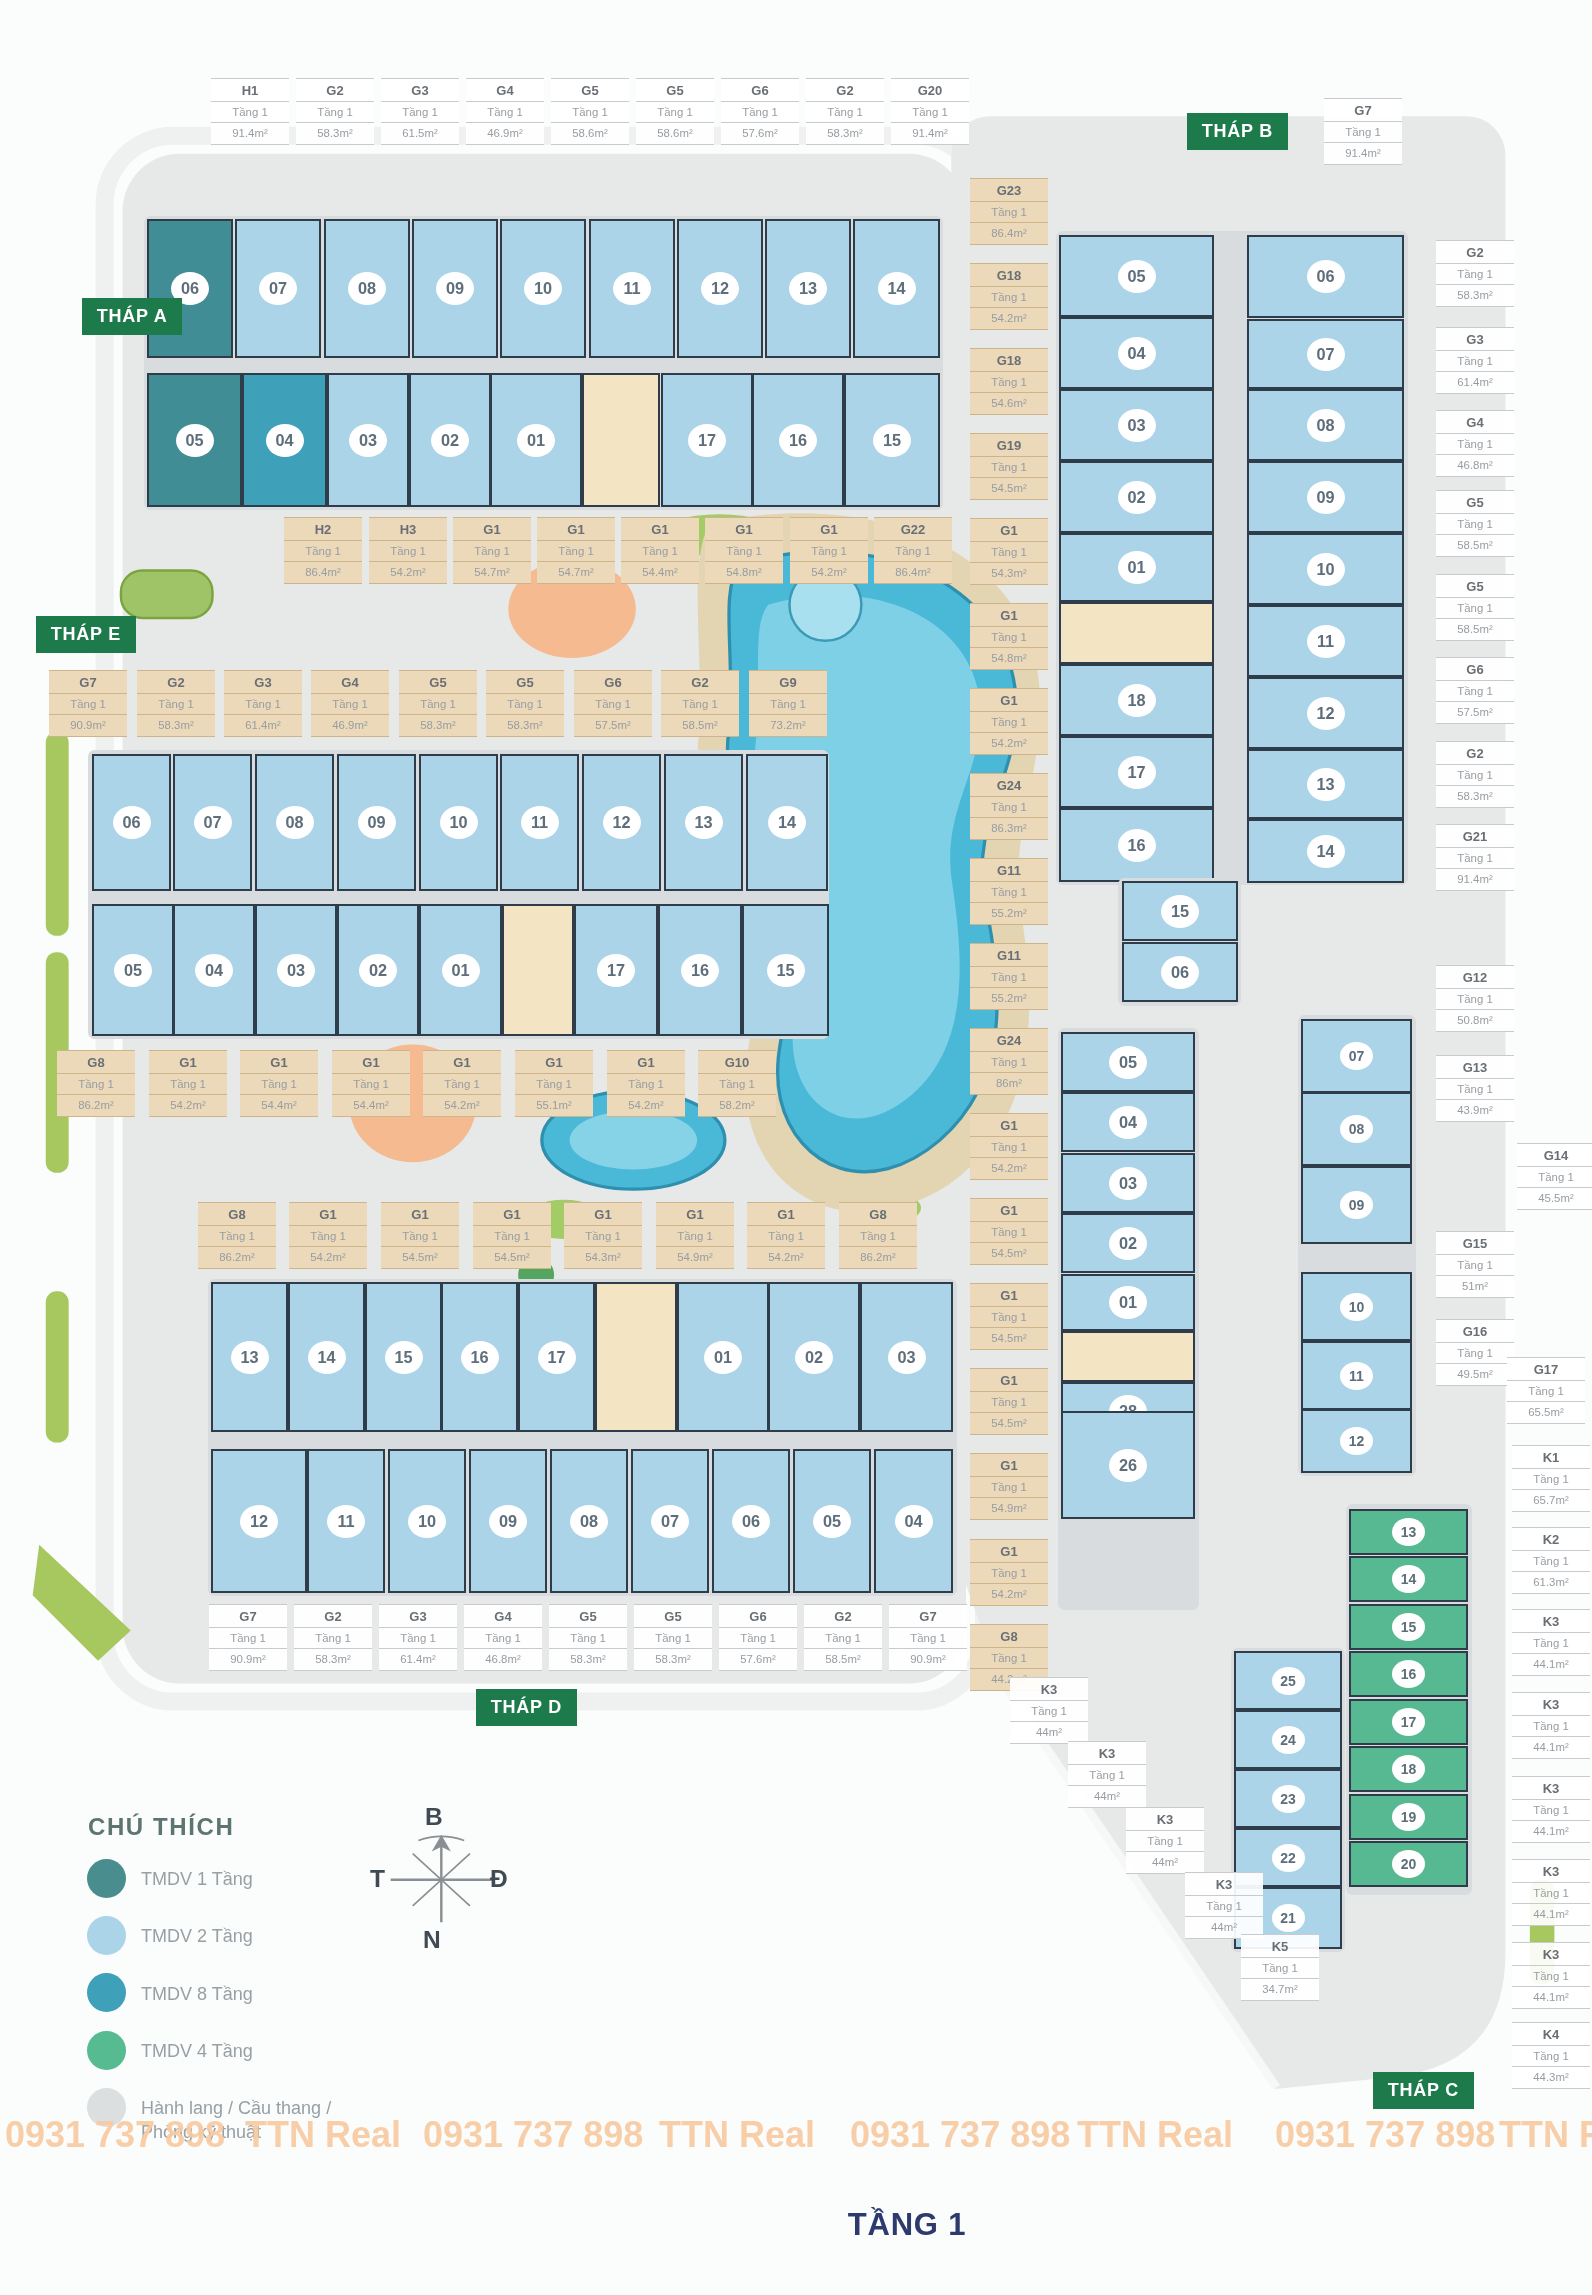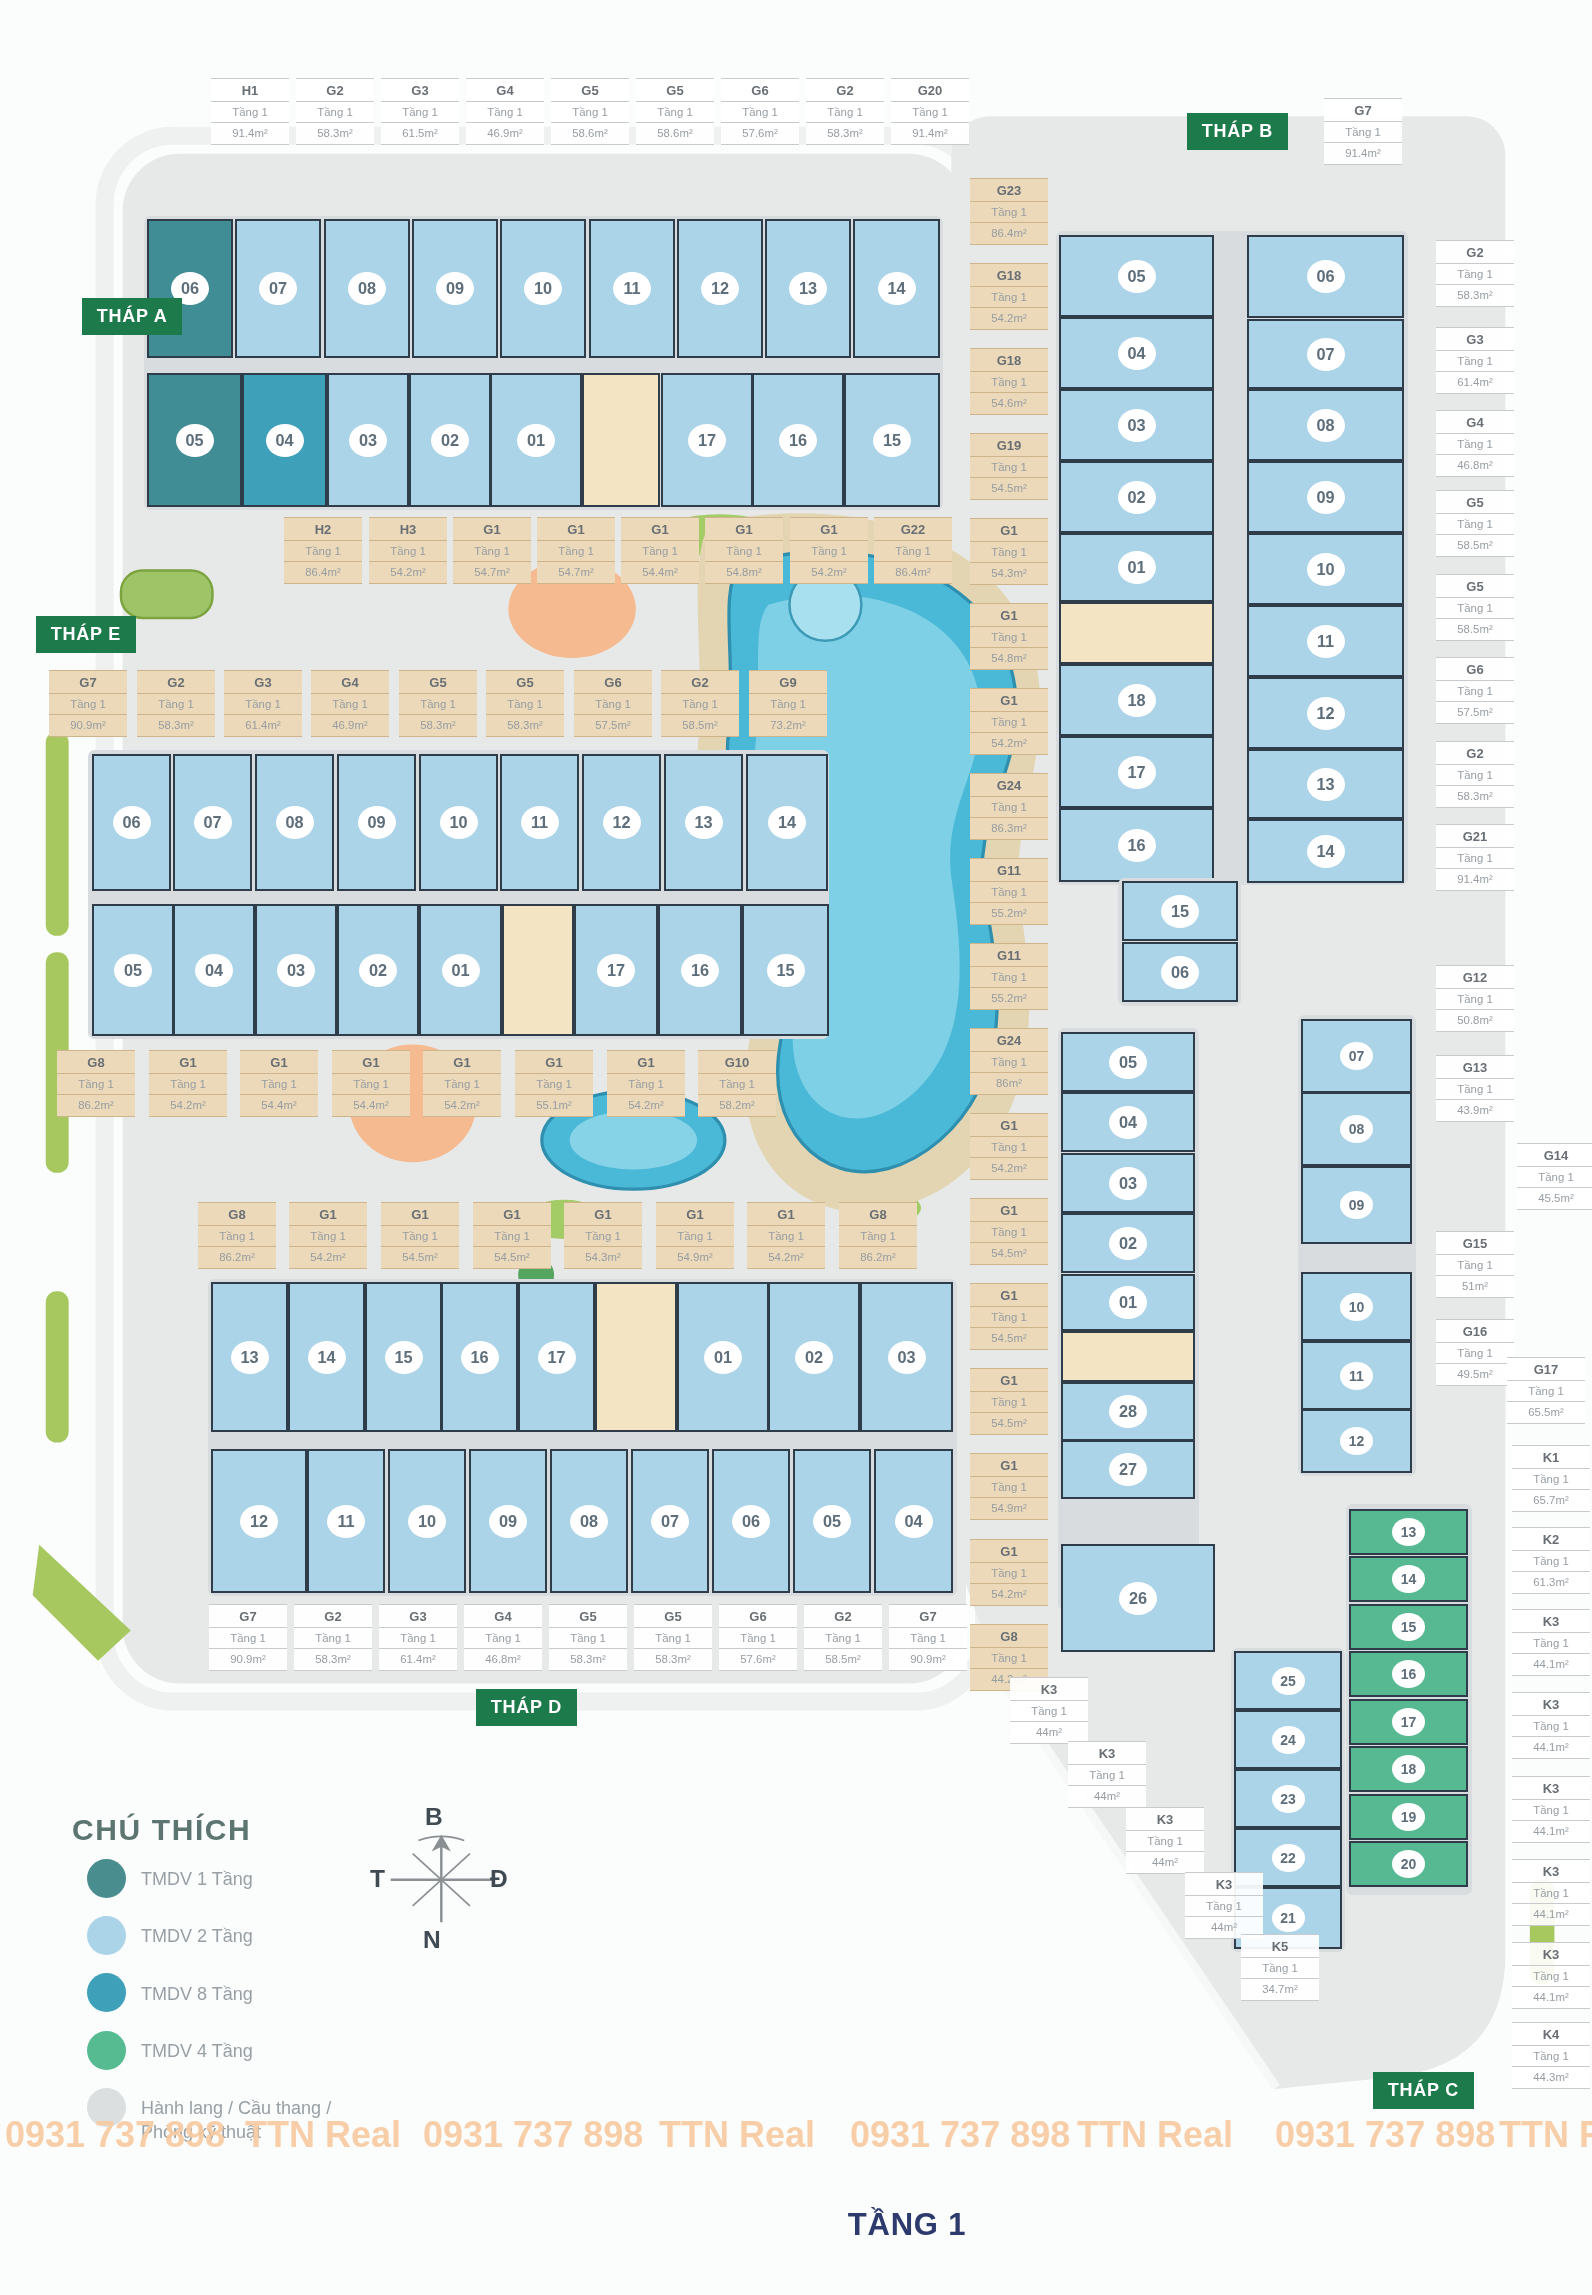--- a/index.html
+++ b/index.html
@@ -25,21 +25,21 @@
   .chip{position:absolute;width:78px;background:rgba(255,255,255,.93);text-align:center;
         font-size:11.4px;color:#979da2;line-height:1;border-bottom:1.2px solid #c7cbcd;z-index:3;}
   .chip>div{padding:4.9px 1.6px 4.1px;border-top:1.2px solid #c7cbcd;}
   .chip .code{font-weight:bold;font-size:13px;color:#696f74;}
   .chip.tan{background:#ecd9b9;border-bottom-color:#cdb48b;}
   .chip.tan>div{border-top-color:#cdb48b;}
   .tower-label{position:absolute;background:#1d7a4b;color:#ffffff;font-weight:bold;
                font-size:18px;padding:8.2px 14.7px;letter-spacing:0.8px;z-index:4;}
   .page-title{position:absolute;left:817px;top:2207px;width:180px;text-align:center;
               font-size:31px;font-weight:bold;color:#2c3a6e;letter-spacing:0.8px;z-index:4;}
-  .legend-heading{position:absolute;left:72px;top:1813px;font-size:30px;font-weight:bold;
+  .legend-heading{position:absolute;left:88px;top:1813px;font-size:24px;font-weight:bold;
                   color:#5c7570;letter-spacing:1.6px;z-index:4;}
   .legend-swatch{position:absolute;width:39px;height:39px;border-radius:50%;z-index:4;}
   .legend-label{position:absolute;font-size:18px;color:#98a0a5;white-space:pre-line;
                 line-height:1.35;z-index:4;}
   .compass-letter{position:absolute;font-size:24.5px;font-weight:bold;color:#3f4a52;z-index:4;}
   .watermark{position:absolute;top:2114px;font-size:36px;font-weight:bold;
              color:#f8cba1;opacity:.92;white-space:nowrap;z-index:5;}
 </style>
 </head>
 <body>
@@ -323,21 +323,21 @@
     <div class="unit u-t2" style="left: 1061px; top: 1274px; width: 134px; height: 57px;">
       <div class="ucircle">01</div>
     </div>
     <div class="lobby" style="left: 1061px; top: 1331px; width: 134px; height: 51px;"></div>
     <div class="unit u-t2" style="left: 1061px; top: 1382px; width: 134px; height: 59px;">
       <div class="ucircle">28</div>
     </div>
     <div class="unit u-t2" style="left: 1061px; top: 1440px; width: 134px; height: 59px;">
       <div class="ucircle">27</div>
     </div>
-    <div class="unit u-t2" style="left: 1061px; top: 1544px; width: 154px; height: 108px;">
+    <div class="unit u-t2" style="left: 1061px; top: 1411px; width: 134px; height: 108px;">
       <div class="ucircle">26</div>
     </div>
     <div class="towerbg" style="left: 1298px; top: 1015px; width: 118px; height: 461px;"></div>
     <div class="unit u-t2 small" style="left: 1301px; top: 1019px; width: 111px; height: 74px;">
       <div class="ucircle">07</div>
     </div>
     <div class="unit u-t2 small" style="left: 1301px; top: 1092px; width: 111px; height: 74px;">
       <div class="ucircle">08</div>
     </div>
     <div class="unit u-t2 small" style="left: 1301px; top: 1166px; width: 111px; height: 78px;">

